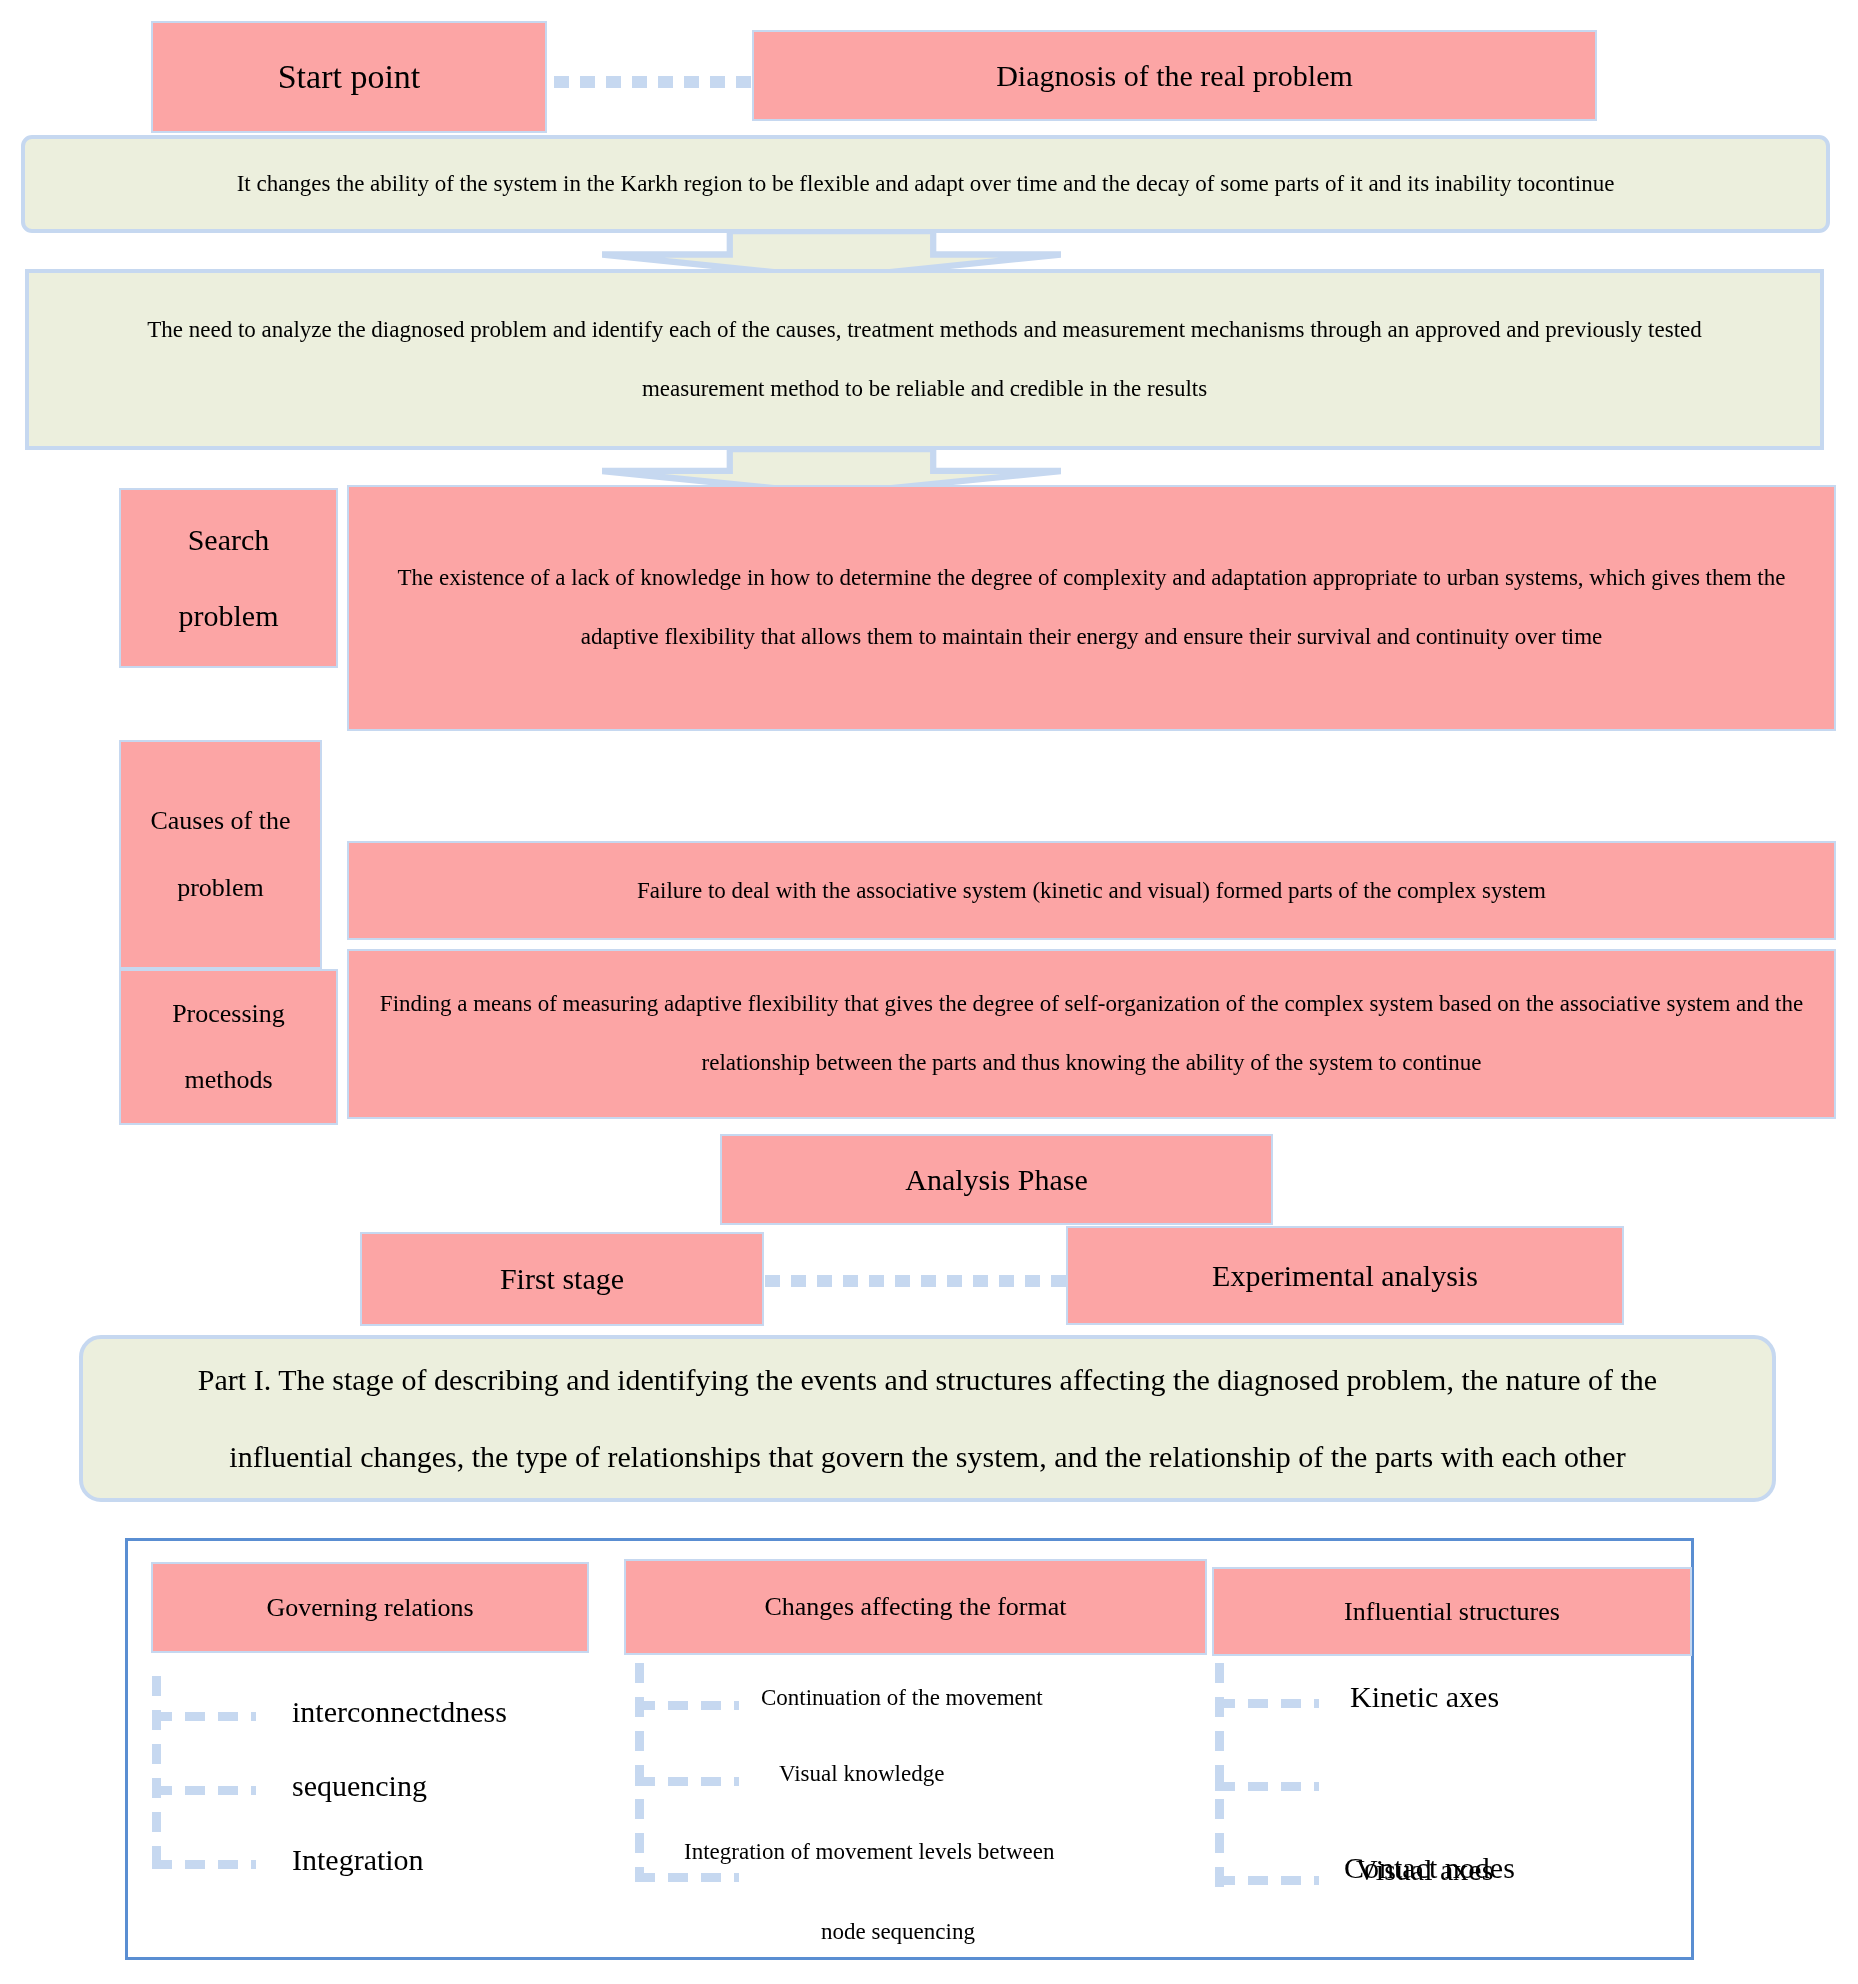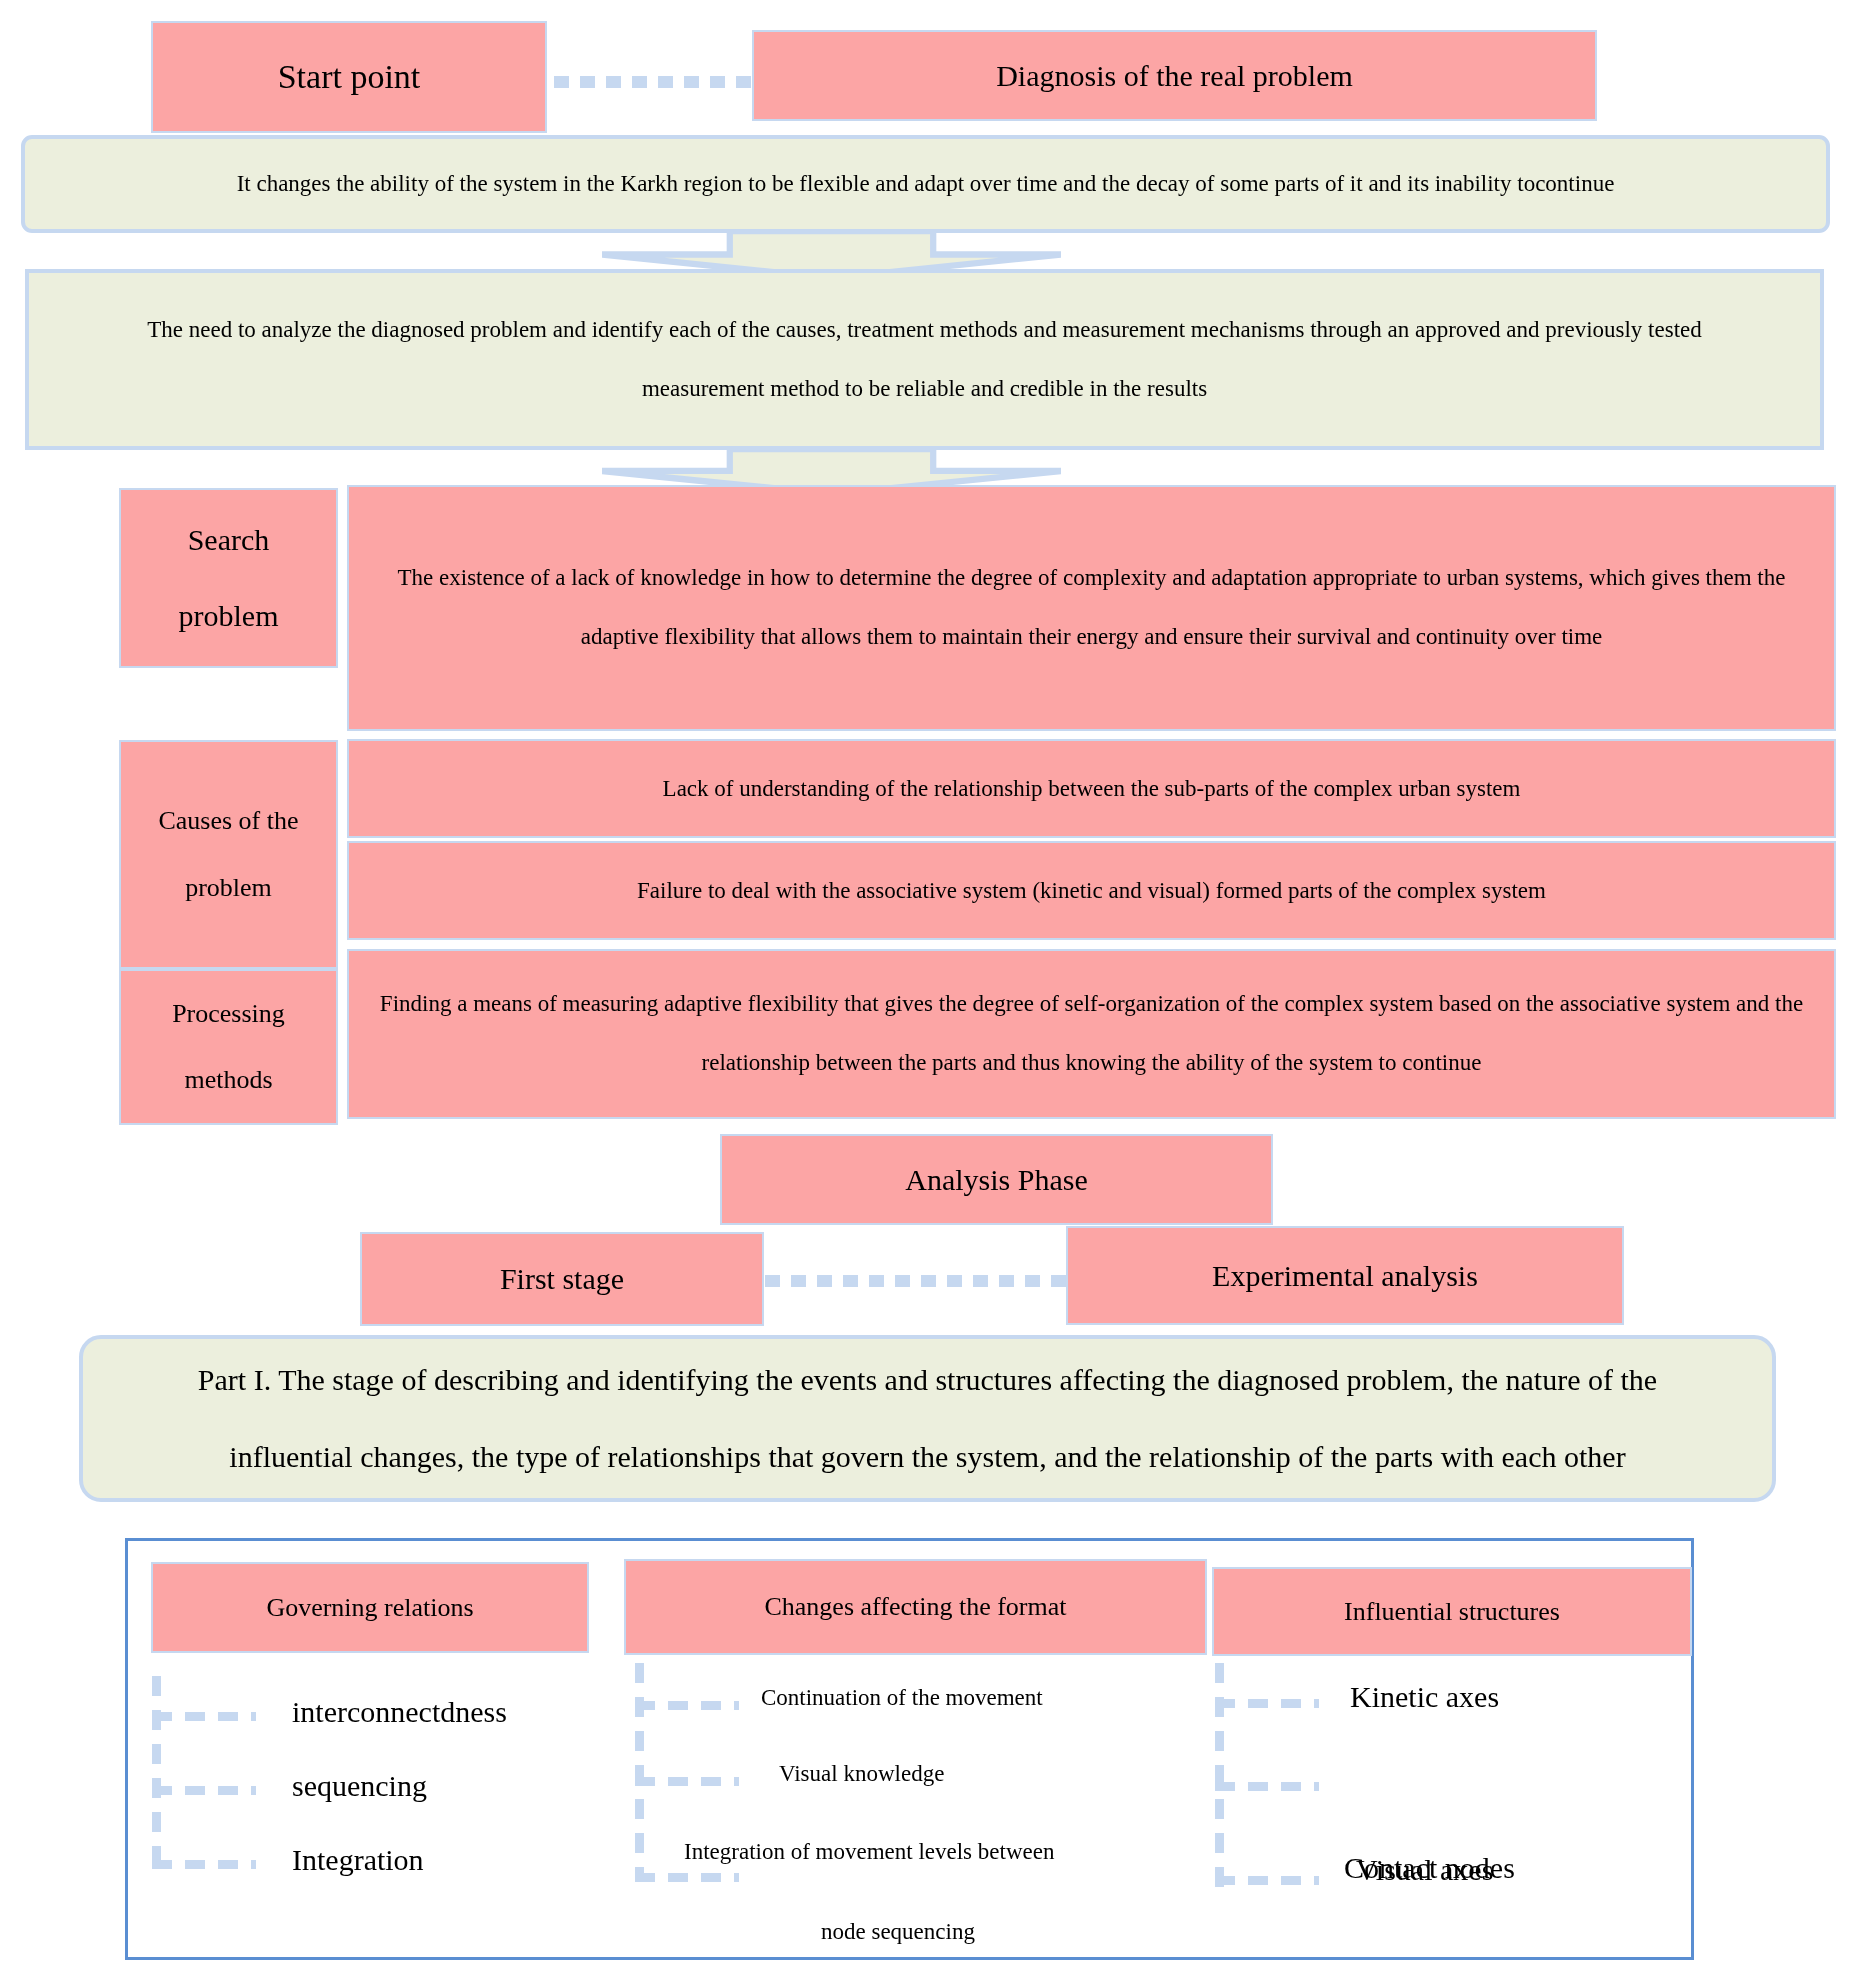--- a/index.html
+++ b/index.html
@@ -112,27 +112,24 @@
   </div>
 
   <div class="box plain t-xl lh-wide" style="left:119px; top:488px; width:219px; height:180px;">
     <span class="txt">Search problem</span>
   </div>
 
   <div class="box t-md lh-wide" style="left:347px; top:485px; width:1489px; height:246px;">
     <span class="txt" style="padding:0 15.6px;">The existence of a lack of knowledge in how to determine the degree of complexity and adaptation appropriate to urban systems, which gives them the adaptive flexibility that allows them to maintain their energy and ensure their survival and continuity over time</span>
   </div>
 
-  <div class="box plain t-lg lh-wide" style="left:119px; top:740px; width:219px; height:229px;">
+  <div class="box plain t-lg lh-wide" style="left:119px; top:740px; width:203px; height:229px;">
     <span class="txt">Causes of the problem</span>
   </div>
 
-  <div class="box t-md" style="left:347px; top:739px; width:1489px; height:99px;">
-    <span class="txt">Lack of understanding of the relationship between the sub-parts of the complex urban system</span>
-  </div>
 
   <div class="box t-md" style="left:347px; top:841px; width:1489px; height:99px;">
     <span class="txt">Failure to deal with the associative system (kinetic and visual) formed parts of the complex system</span>
   </div>
 
   <div class="box t-md lh-wide" style="left:347px; top:949px; width:1489px; height:170px;">
     <span class="txt" style="padding:0 19px;">Finding a means of measuring adaptive flexibility that gives the degree of self-organization of the complex system based on the associative system and the relationship between the parts and thus knowing the ability of the system to continue</span>
   </div>
 
   <div class="box plain t-lg lh-wide" style="left:119px; top:969px; width:219px; height:156px;">

